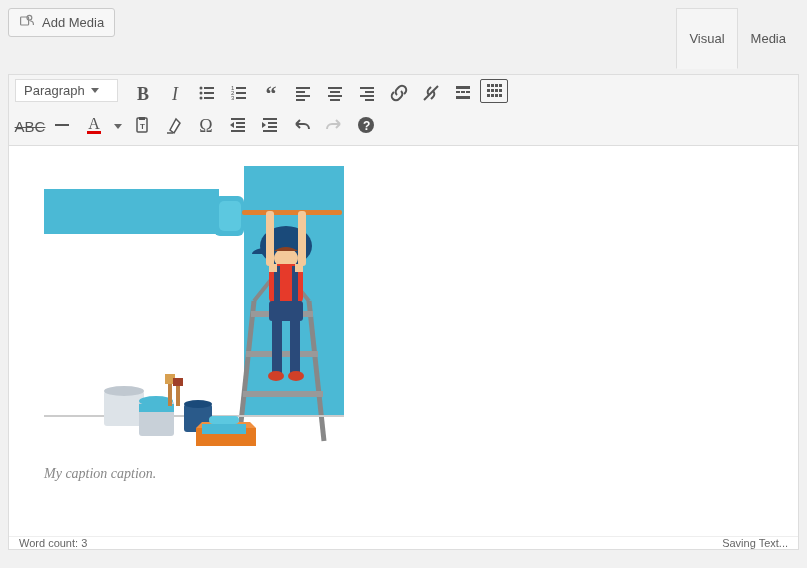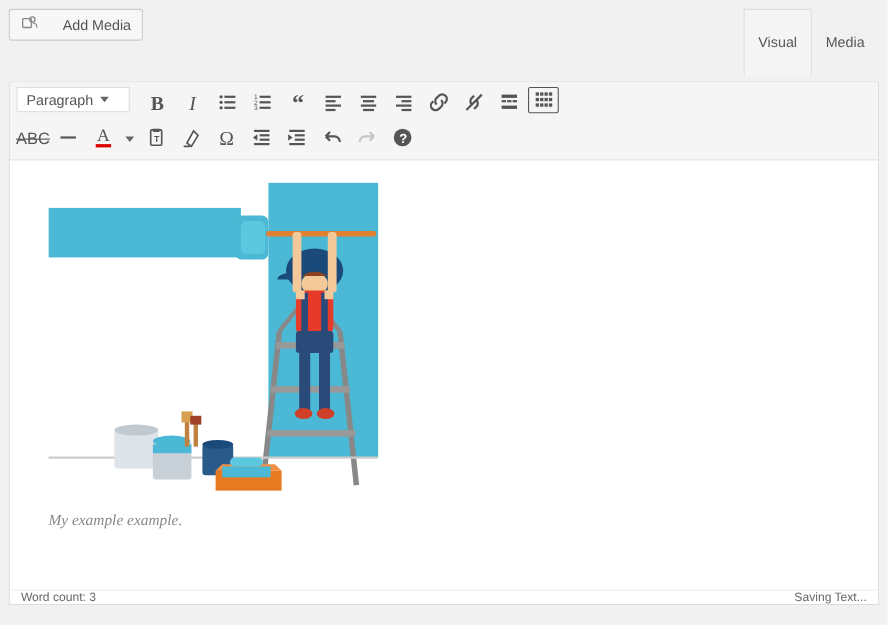--- a/index.html
+++ b/index.html
@@ -1,19 +1,19 @@
 <!DOCTYPE html>
 <html><head>
 <meta charset="utf-8">
 <style>
 * { box-sizing: border-box; margin: 0; padding: 0; }
 body { font-family: -apple-system, "Helvetica Neue", Arial, sans-serif; font-size: 13px; background: #f1f1f1; color: #555; width: 807px; height: 568px; overflow: hidden; position: relative; }
 .outer { padding: 8px 8px 0 8px; }
 .top-row { display: flex; justify-content: space-between; align-items: flex-start; margin-bottom: 6px; }
-.add-media-btn { display: inline-flex; align-items: center; gap: 22px; background: #f7f7f7; border: 1px solid #ccc; border-radius: 3px; padding: 4px 10px; font-size: 13px; color: #555; cursor: pointer; }
+.add-media-btn { display: inline-flex; align-items: center; gap: 7px; background: #f7f7f7; border: 1px solid #ccc; border-radius: 3px; padding: 4px 10px; font-size: 13px; color: #555; cursor: pointer; }
 .tabs { display: flex; align-self: flex-end; margin-bottom: -1px; }
 .tab { padding: 22px 12px; font-size: 13px; color: #555; cursor: pointer; border: 1px solid transparent; }
 .tab.active { background: #f5f5f5; border: 1px solid #ddd; border-bottom-color: #f5f5f5; }
 .editor-wrap { border: 1px solid #ddd; background: #fff; }
 .toolbar { background: #f5f5f5; border-bottom: 1px solid #ddd; padding: 4px 6px 2px 6px; }
 .tb-row { display: flex; align-items: flex-start; gap: 2px; flex-wrap: nowrap; margin-bottom: 2px; }
 .format-select { background: #fff; border: 1px solid #ddd; padding: 3px 18px 3px 8px; font-size: 13px; color: #555; cursor: pointer; position: relative; min-width: 103px; display: flex; justify-content: space-between; align-items: center; }
 .caret { width: 0; height: 0; border-left: 4px solid transparent; border-right: 4px solid transparent; border-top: 5px solid #666; display: inline-block; }
 .tbtn { width: 30px; height: 30px; display: inline-flex; align-items: center; justify-content: center; cursor: pointer; color: #555; border-radius: 2px; }
 .tbtn.boxed { border: 1px solid #555; width: 28px; height: 24px; border-radius: 2px; }
@@ -272,21 +272,21 @@
           <rect x="121" y="208" width="10" height="10" fill="#d8a050"></rect>
           <rect x="132" y="218" width="4" height="22" fill="#c08040"></rect>
           <rect x="129" y="212" width="10" height="8" fill="#a04028"></rect>
 
           <rect x="152" y="262" width="60" height="18" fill="#e67a20"></rect>
           <polygon points="152,262 212,262 206,256 158,256" fill="#f09040"></polygon>
           <rect x="158" y="258" width="44" height="10" fill="#4bb9d5"></rect>
           <rect x="165" y="250" width="30" height="8" rx="4" fill="#5cc8e0"></rect>
         </svg>
       </div>
-      <div class="caption">My example example.</div>
+      <div class="caption">My caption caption.</div>
     </div>
 
     <div class="status-bar">
       <span>
         <span>Word count:</span>
         <span>3</span>
       </span>
       <span>Saving Text...</span>
     </div>
   </div>

